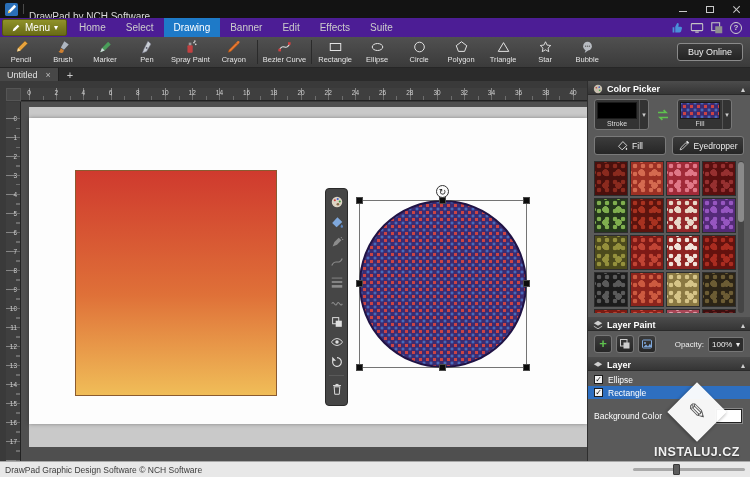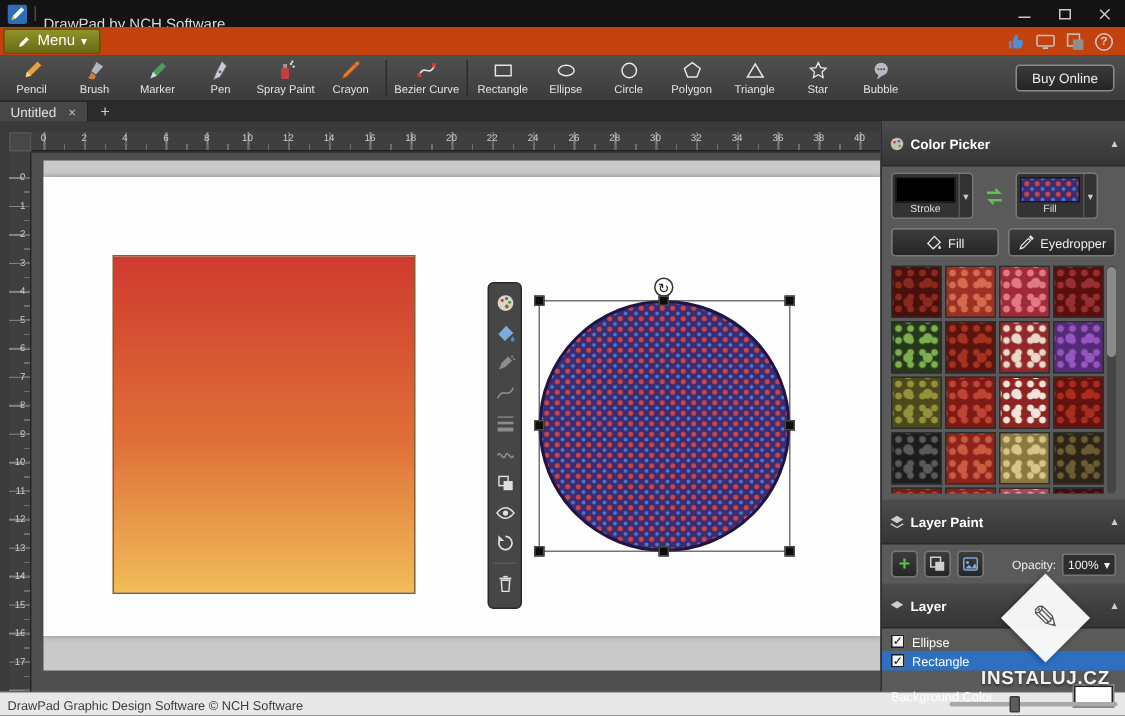--- a/index.html
+++ b/index.html
@@ -14,21 +14,21 @@
   .title { color:#dadada; font-size:10px;margin-top:14px; }
   .win-btns { margin-left:auto; display:flex; height:100%; }
   .win-btn { width:27px; display:flex; align-items:center; justify-content:center; }
   .ic-min { width:8px; height:1px; background:#c9c9c9; margin-top:5px; }
   .ic-max { width:8px; height:7px; border:1px solid #c9c9c9; }
   .ic-close { width:9px; height:9px; position:relative; }
   .ic-close::before,.ic-close::after { content:""; position:absolute; left:4px; top:0; width:1.4px; height:9px; background:#c9c9c9; }
   .ic-close::before { transform:rotate(45deg);} .ic-close::after { transform:rotate(-45deg);}
 
   
-  .menubar { height:19px; background:#c2410c; display:flex; align-items:stretch; flex:none; }
+  .menubar { height:19px; background:#4c1d95; display:flex; align-items:stretch; flex:none; }
   .menu-btn { background:linear-gradient(#90922a,#696b16); color:#fff; font-size:10px; display:flex; align-items:center; gap:4px; padding:0 8px; margin:1px 2px; border-radius:2px; border:1px solid #55570f; }
   .menu-btn .caret { font-size:8px; }
   .tabs { display:flex; align-items:stretch; }
   .tab { display:flex; align-items:center; padding:0 10px; color:#cccccc; font-size:10px; cursor:default; }
   .tab.active { background:#1e7ac8; color:#fff; }
   .mb-right { margin-left:auto; display:flex; align-items:center; gap:6px; padding-right:8px; }
   .mb-ic { width:14px; height:13px; display:flex; align-items:center; justify-content:center; }
   .help-circle { width:12px; height:12px; border-radius:50%; border:1px solid #cfcfcf; color:#cfcfcf; font-size:8px; font-weight:bold; display:flex; align-items:center; justify-content:center; }
 
   
@@ -72,21 +72,21 @@
   .handle { position:absolute; width:7px; height:7px; background:#0d0d0d; border:1px solid #4a4a4a; }
   .rot { position:absolute; top:-16px; left:50%; margin-left:-7px; width:13px; height:13px; border-radius:50%; border:1px solid #333; color:#222; font-size:9px; display:flex; align-items:center; justify-content:center; background:rgba(250,250,250,.5); }
 
   .ftoolbar { position:absolute; left:304px; top:86px; width:23px; height:218px; background:rgba(58,58,58,.94); border:1px solid #2a2a2a; border-radius:4px; display:flex; flex-direction:column; align-items:center; padding:3px 0; }
   .ft-icon { width:17px; height:17px; margin:1.5px 0; display:flex; align-items:center; justify-content:center; }
   .ft-icon svg { width:14px; height:14px; }
   .ft-sep { width:15px; height:1px; background:#5a5a5a; margin:3px 0; }
 
   
   .rightpanel { position:absolute; right:0; top:0; width:163px; height:380px; background:#5a5a5a; border-left:1px solid #2e2e2e; }
-  .ph { height:30px; background:linear-gradient(#4c4c4c,#353535); border-bottom:1px solid #2a2a2a; display:flex; align-items:center; gap:4px; padding:0 5px; color:#fff; font-size:9px; font-weight:bold; }
+  .ph { height:14px; background:linear-gradient(#4c4c4c,#353535); border-bottom:1px solid #2a2a2a; display:flex; align-items:flex-end; gap:4px; padding:0 5px; color:#fff; font-size:9px; font-weight:bold; }
   .ph .chev { margin-left:auto; color:#cfcfcf; font-size:8px; font-weight:normal; }
   .ph-ic { width:10px; height:10px; display:flex; }
 
   .swatchrow { display:flex; align-items:center; gap:5px; padding:4px 6px; }
   .swatch-btn { width:55px; height:31px; background:#333; border:1px solid #777; border-radius:3px; display:flex; align-items:stretch; }
   .swatch-main { flex:1; display:flex; flex-direction:column; padding:2px; gap:1px; }
   .swatch-fillarea { flex:1; border:1px solid #1a1a1a; }
   .swatch-lab { color:#ddd; font-size:7px; text-align:center; }
   .swatch-dd { width:9px; display:flex; align-items:center; justify-content:center; color:#ccc; font-size:7px; border-left:1px solid #555; }
   .swap { width:18px; height:18px; display:flex; }
@@ -161,20 +161,50 @@
   </div>
 
   <div class="menubar">
     <div class="menu-btn">
       <svg width="10" height="10" viewBox="0 0 12 12">
           <path d="M2 10l1-3 5-5 2 2-5 5z" fill="#fff"></path>
         </svg>
       <span>Menu</span>
       <span class="caret">▾</span>
     </div>
+    <div class="tabs">
+
+        <div class="tab">
+          <span>Home</span>
+        </div>
+
+        <div class="tab">
+          <span>Select</span>
+        </div>
+
+        <div class="tab active">
+          <span>Drawing</span>
+        </div>
+
+        <div class="tab">
+          <span>Banner</span>
+        </div>
+
+        <div class="tab">
+          <span>Edit</span>
+        </div>
+
+        <div class="tab">
+          <span>Effects</span>
+        </div>
+
+        <div class="tab">
+          <span>Suite</span>
+        </div>
+      </div>
     <div class="mb-right">
       <span class="mb-ic">
         <svg viewBox="0 0 16 16">
             <path d="M3 7h2v6H3zM6 13h5c.8 0 1.5-.5 1.7-1.2l1-3.4c.3-1-.5-1.9-1.5-1.9H9.5l.5-2.4C10.2 3.2 9.5 2.4 8.7 2.4c-.4 0-.8.2-1 .6L6 6.5V13z" fill="#4a90d9"></path>
           </svg>
       </span>
       <span class="mb-ic">
         <svg viewBox="0 0 16 16">
             <rect x="1.5" y="3" width="13" height="8" rx="1" fill="none" stroke="#c4c4c4" stroke-width="1.2"></rect>
             <rect x="6" y="12" width="4" height="1.4" fill="#c4c4c4"></rect>

